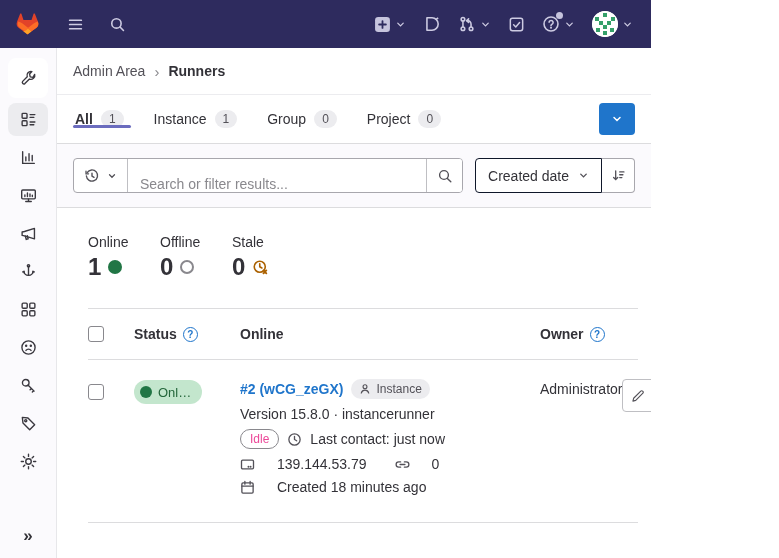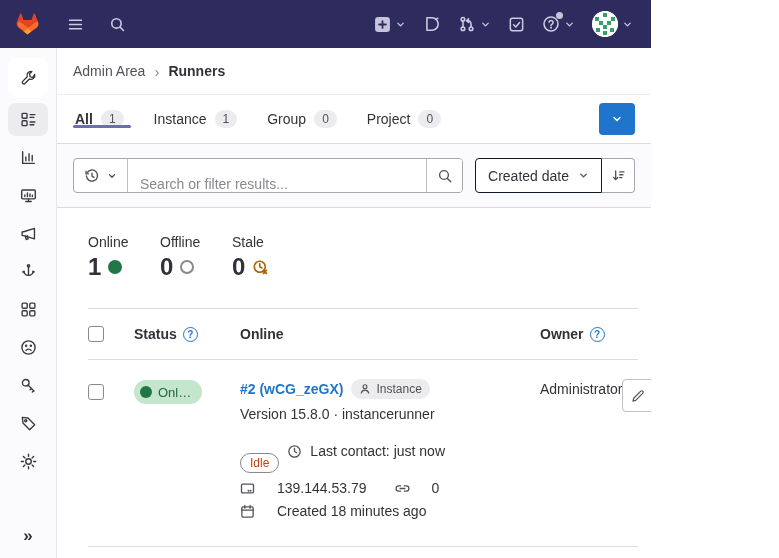--- a/index.html
+++ b/index.html
@@ -81,21 +81,21 @@
   .trow { padding:19px 0 27px; border-bottom:1px solid #dcdcde; align-items:start; }
   .status-pill { display:inline-flex; align-items:center; gap:6px; background:#c3e6cd; border-radius:12px; height:24px; padding:0 10px 0 6px; max-width:68px; }
   .status-pill .sdot { width:12px; height:12px; border-radius:50%; background:#217645; flex:none; }
   .status-pill .stxt { font-size:13px; color:#24663b; white-space:nowrap; overflow:hidden; text-overflow:ellipsis; max-width:36px; }
 
   .runner-cell { min-width:0; }
   .r-line { display:flex; align-items:center; gap:8px; color:#333238; }
   .r-line + .r-line { margin-top:7px; }
   .runner-link { color:#1f75cb; font-weight:700; text-decoration:none; cursor:pointer; }
   .type-badge { display:inline-flex; align-items:center; gap:5px; background:#ececef; color:#535158; border-radius:10px; font-size:12px; line-height:20px; padding:0 8px; }
-  .idle-pill { border:1px solid #89888d; border-radius:10px; font-size:12px; line-height:18px; padding:0 9px; color:#c2410c;margin-top:24px; }
+  .idle-pill { border:1px solid #89888d; border-radius:10px; font-size:12px; line-height:18px; padding:0 9px; color:#ec4899; }
   .meta-ico { color:#535158; flex:none; }
   .gap-sm { gap:22px; }
 
   .owner-cell { color:#333238; cursor:pointer; }
   .actions { display:inline-flex; justify-self:end; }
   .act-btn { width:31px; height:33px; background:#fff; border:1px solid #bfbfc3; display:flex; align-items:center; justify-content:center; color:#535158; cursor:pointer; margin-left:-1px; }
   .act-btn:first-child { border-radius:4px 0 0 4px; margin-left:0; }
   .act-btn.danger { border-color:#dd2b0e; color:#dd2b0e; border-radius:0 4px 4px 0; position:relative; z-index:1; }
   svg { display:block; }
 </style>

